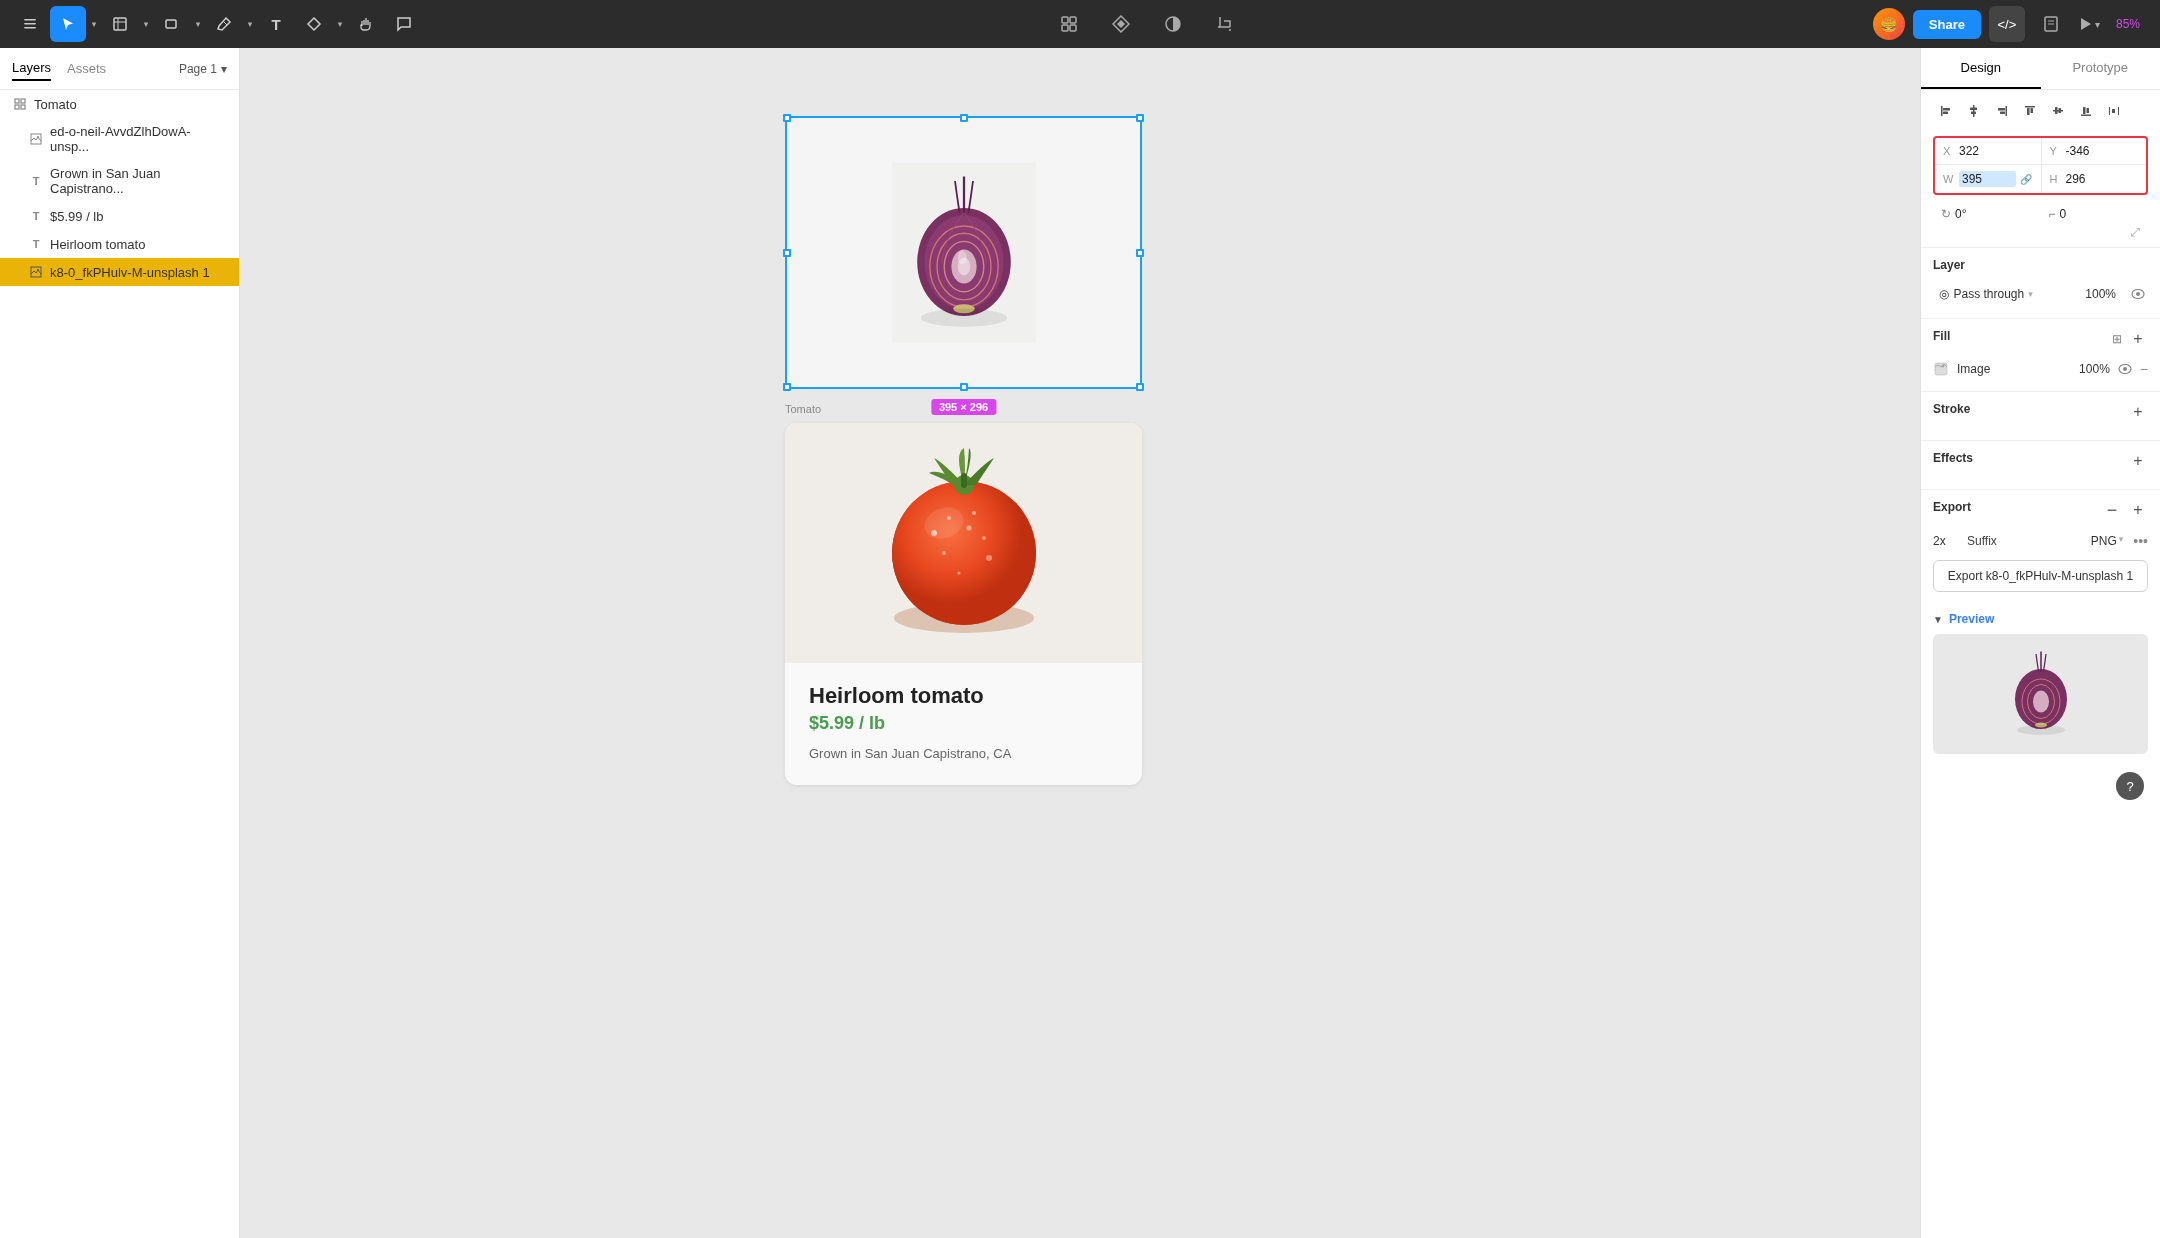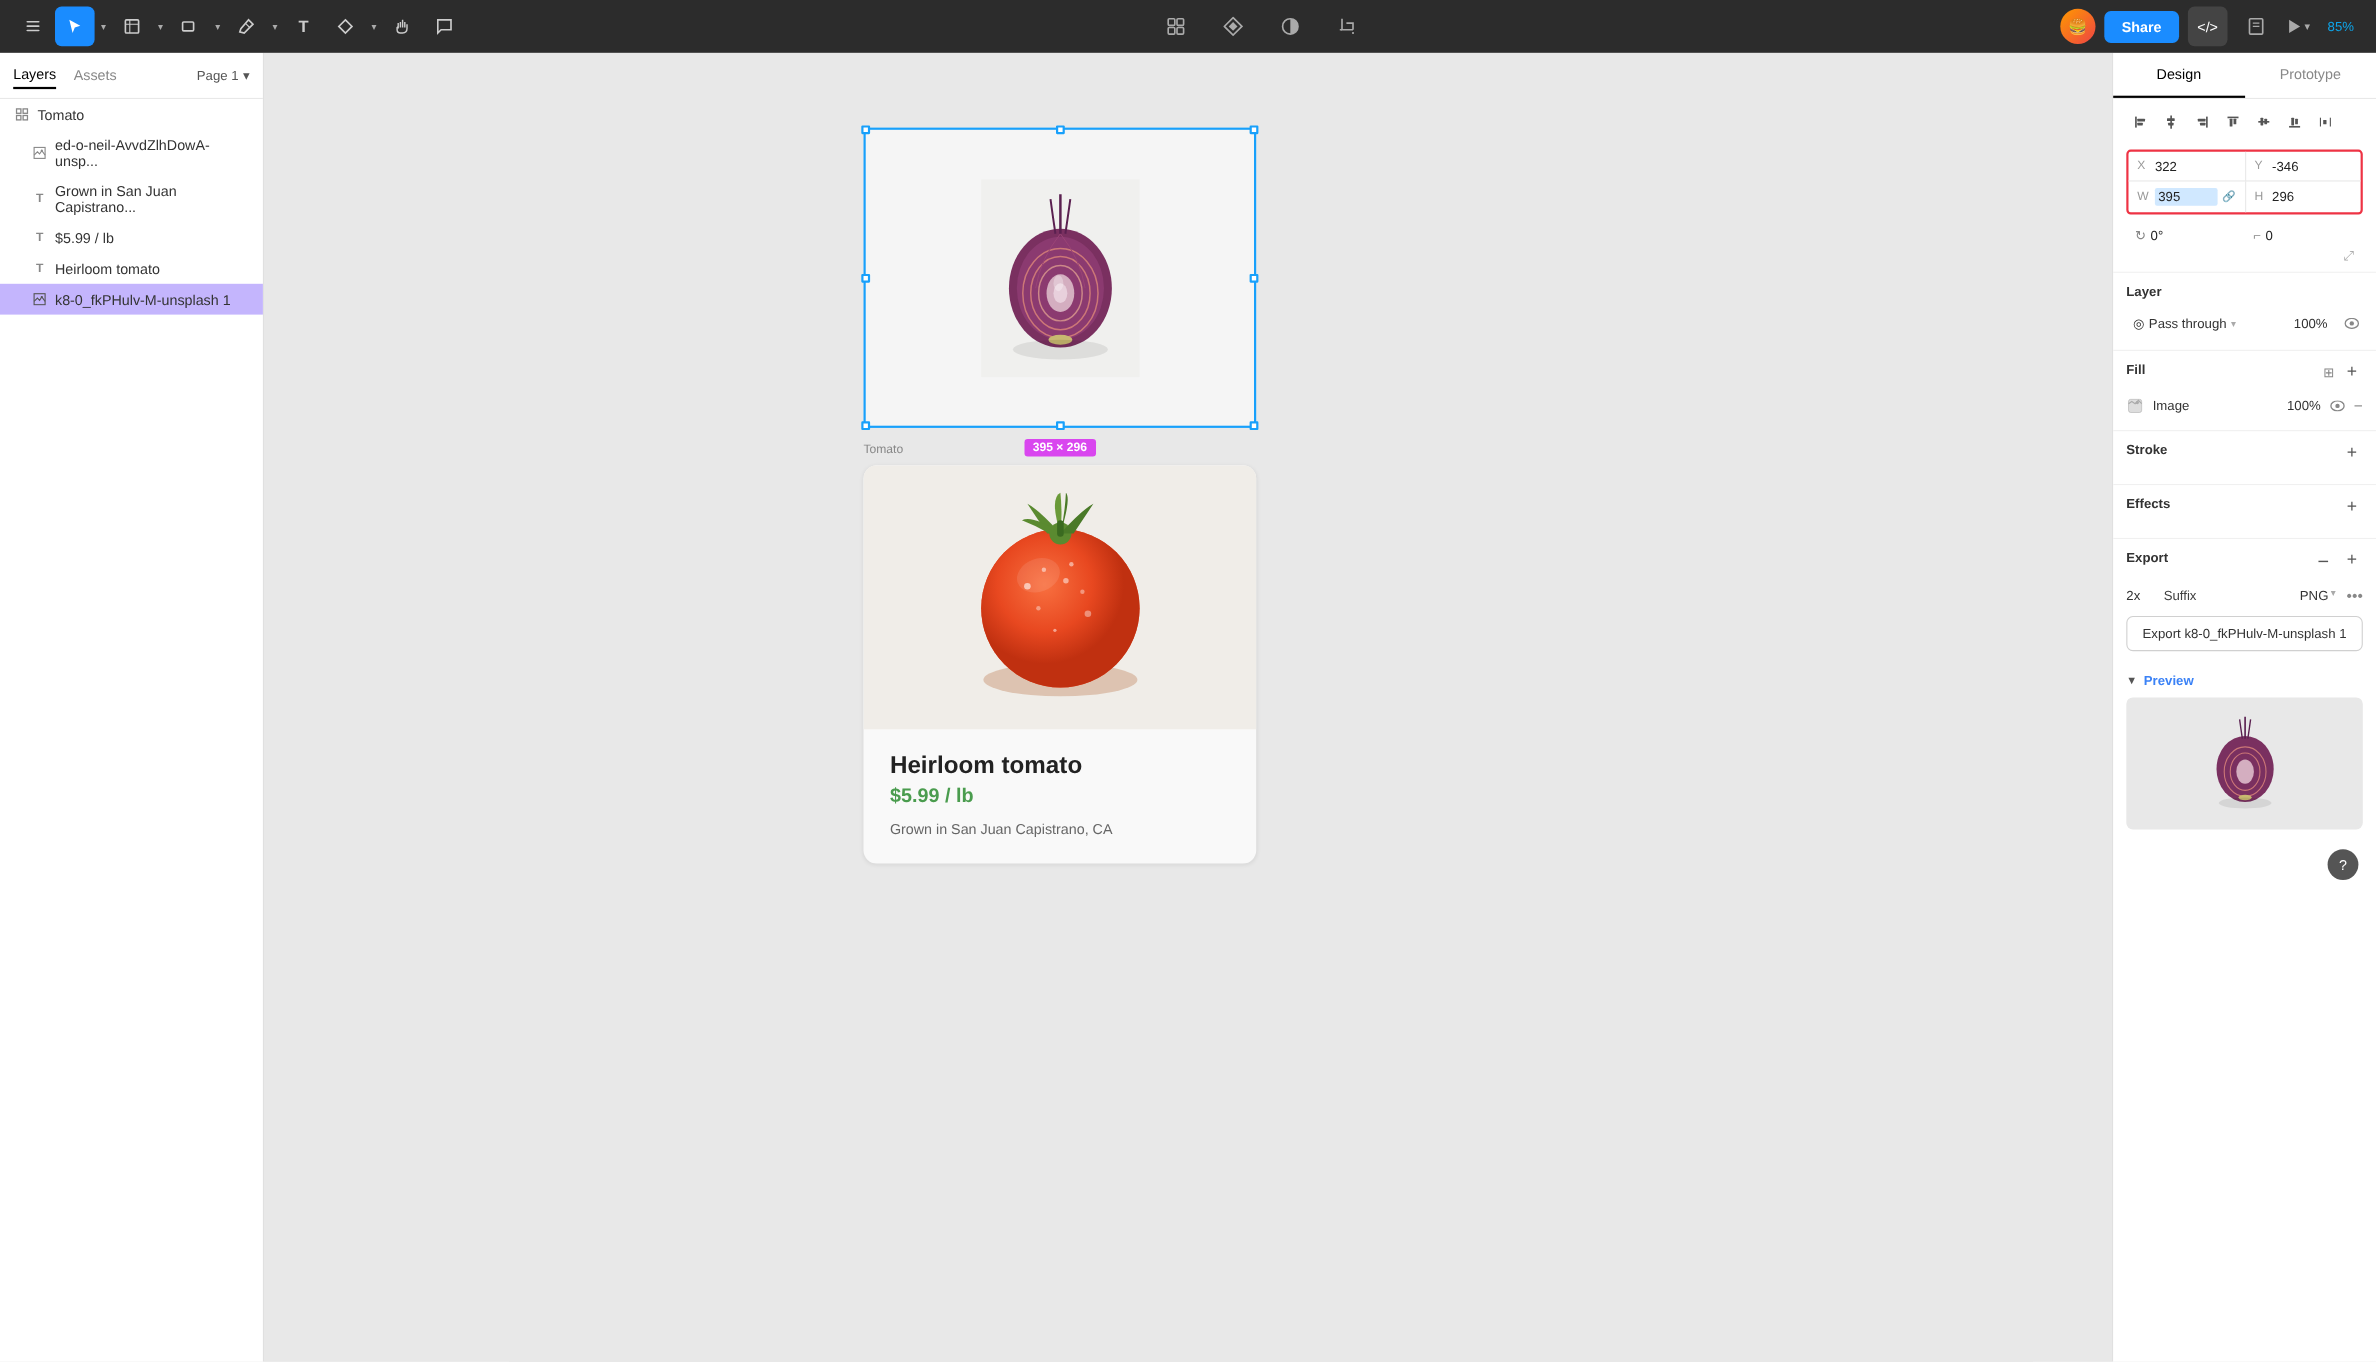--- a/index.html
+++ b/index.html
@@ -112,21 +112,21 @@
     }
     .play-btn {
       display: flex;
       align-items: center;
       gap: 2px;
       color: #aaa;
       font-size: 16px;
       cursor: pointer;
     }
     .zoom-btn {
-      color: #0ea5e9;
+      color: #d946ef;
       font-size: 12px;
       cursor: pointer;
       padding: 4px 8px;
       border-radius: 4px;
     }
 
     
     .main-layout {
       display: flex;
       flex: 1;
@@ -173,21 +173,21 @@
     }
     .layer-item {
       display: flex;
       align-items: center;
       padding: 6px 12px;
       cursor: pointer;
       gap: 6px;
       font-size: 13px;
       color: #333;
     }
-    .layer-item.selected { background: #c4b5fd; }
+    .layer-item.selected { background: #eab308; }
     .layer-icon {
       width: 16px;
       height: 16px;
       display: flex;
       align-items: center;
       justify-content: center;
       flex-shrink: 0;
       color: #666;
       font-size: 12px;
     }

